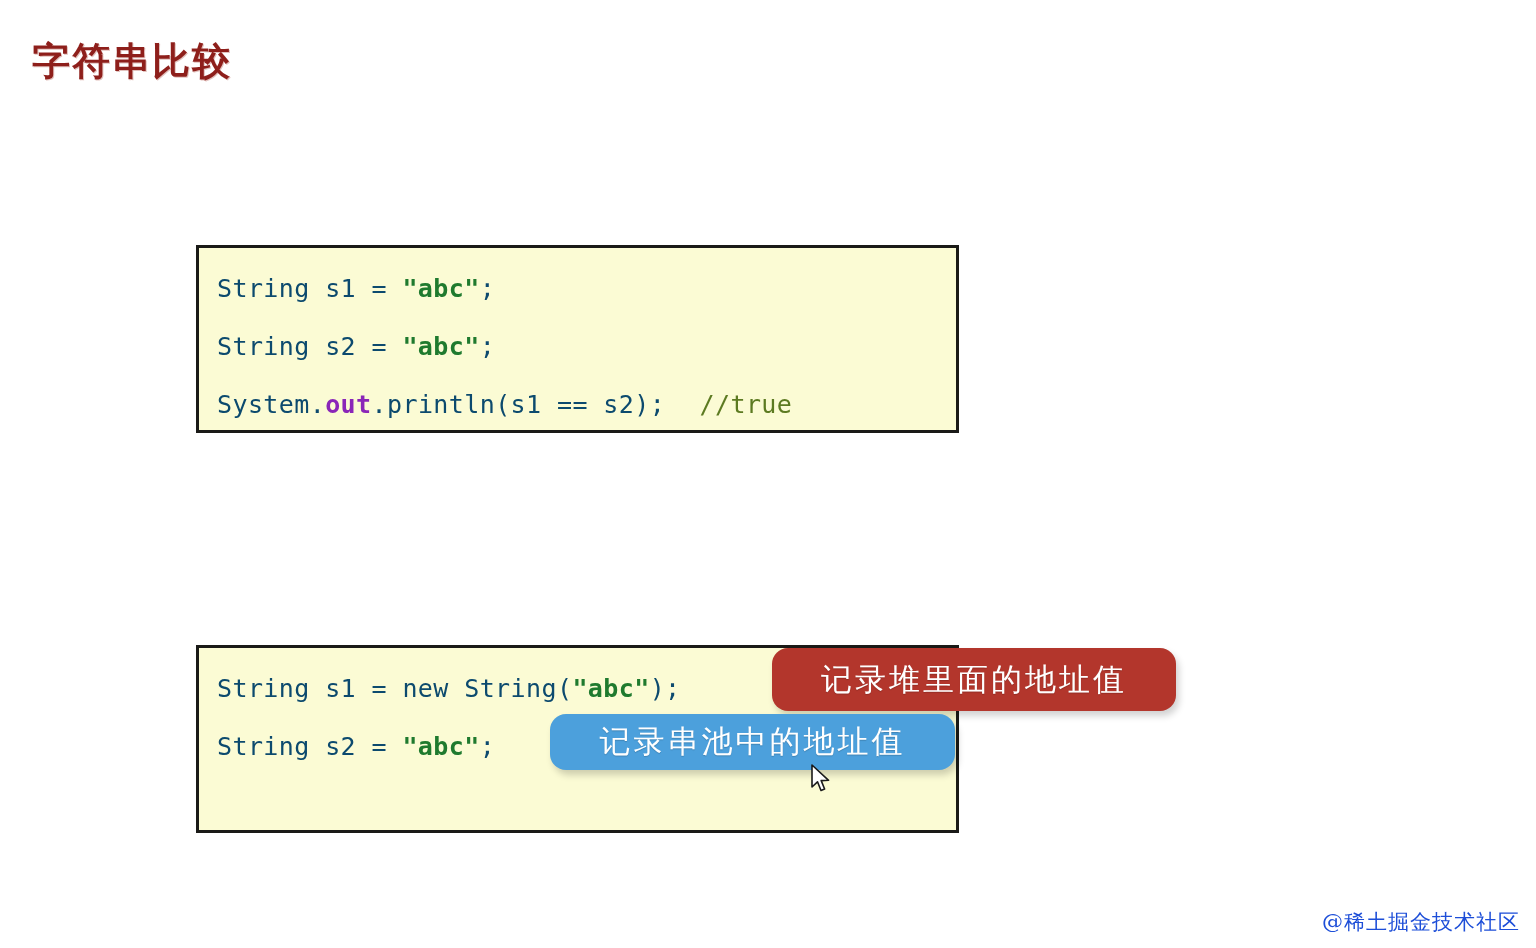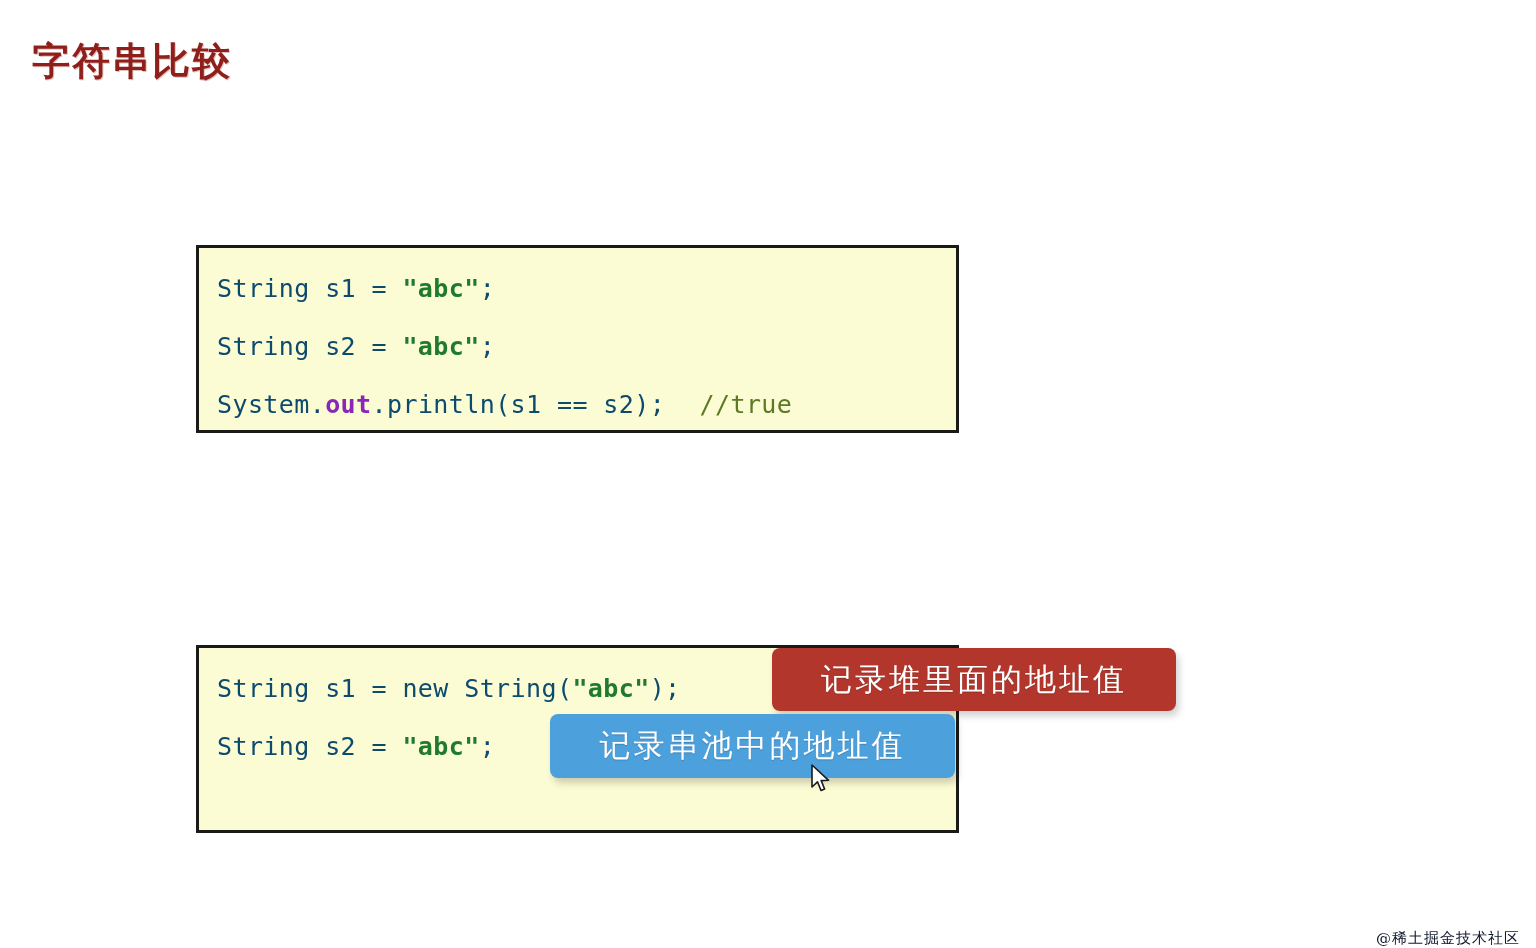--- a/index.html
+++ b/index.html
@@ -60,21 +60,21 @@
   .code-line:last-child { height: auto; }
 
   .tok-plain  { color: #0c4a6e; }
   .tok-string { color: #1F7A2E; font-weight: bold; }
   .tok-field  { color: #8A26B8; font-weight: bold; }
   .tok-comment{ color: #5C7A21; margin-left: 19px; }
 
   
   .callout {
     position: absolute;
-    border-radius: 8px;
+    border-radius: 16px;
     color: #ffffff;
     font-family: "DejaVu Sans", "Liberation Sans", sans-serif;
     font-size: 31px;
     letter-spacing: 3px;
     display: flex;
     align-items: center;
     justify-content: center;
     box-sizing: border-box;
     box-shadow: 3px 5px 7px rgba(0,0,0,0.18);
     text-shadow: 0 1px 1px rgba(0,0,0,0.18);
@@ -83,41 +83,41 @@
     left: 772px;
     top: 648px;
     width: 404px;
     height: 63px;
     background: #B3362C;
   }
   #callout-pool {
     left: 550px;
     top: 714px;
     width: 405px;
-    height: 64px;
+    height: 56px;
     background: #4CA0DC;
   }
 
   
   #mouse-cursor {
     position: absolute;
     left: 810px;
     top: 764px;
     width: 22px;
     height: 30px;
     pointer-events: none;
   }
 
   
   #watermark {
     position: absolute;
     right: 16px;
-    bottom: 0;
-    font-size: 15px;
-    color: #0f172a;
+    bottom: 12px;
+    font-size: 21px;
+    color: #1d4ed8;
     font-family: "DejaVu Serif", "Liberation Serif", serif;
     letter-spacing: 1px;
     white-space: nowrap;
   }
 </style>
 </head>
 <body>
 
 <div id="slide-title">字符串比较</div>
 

